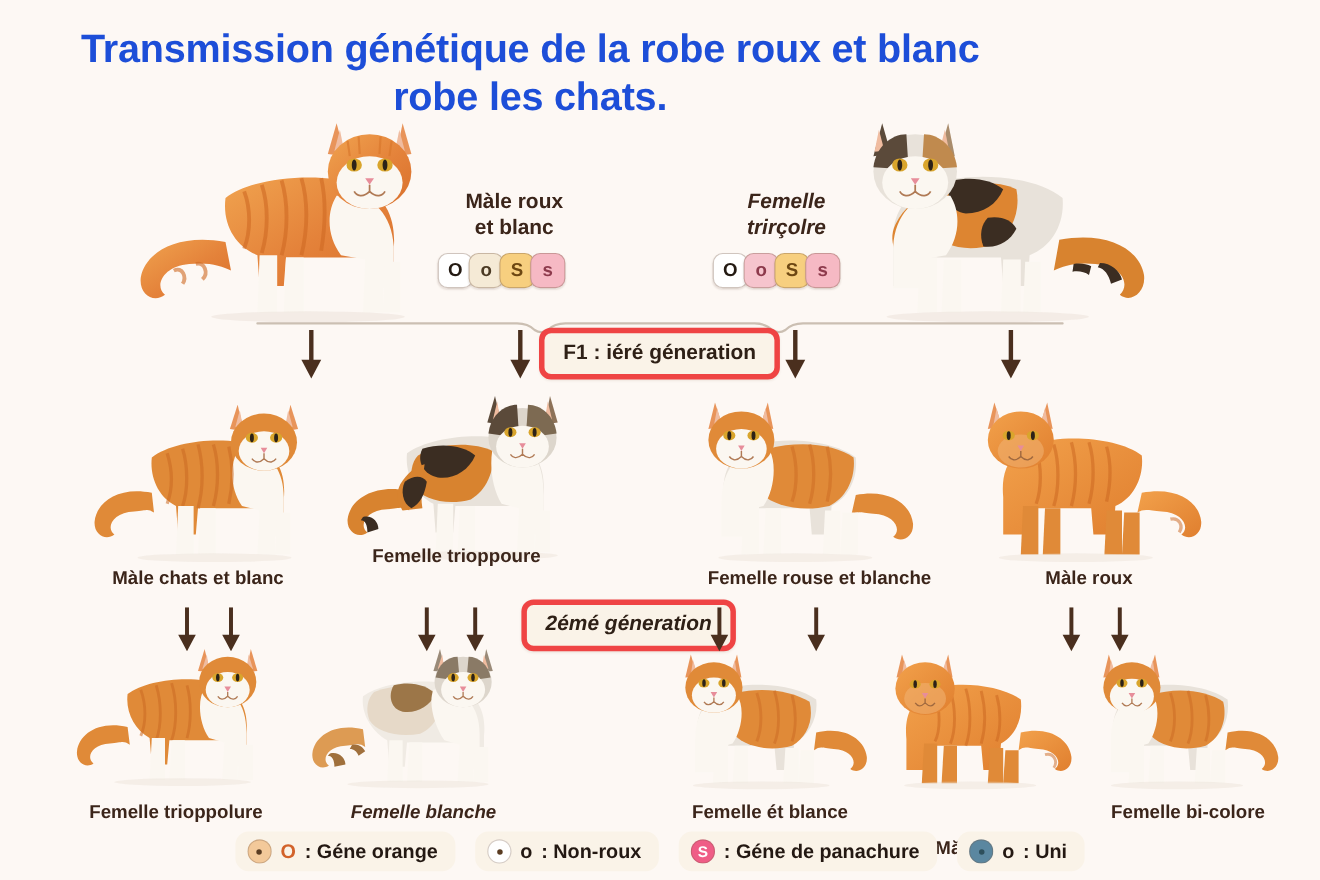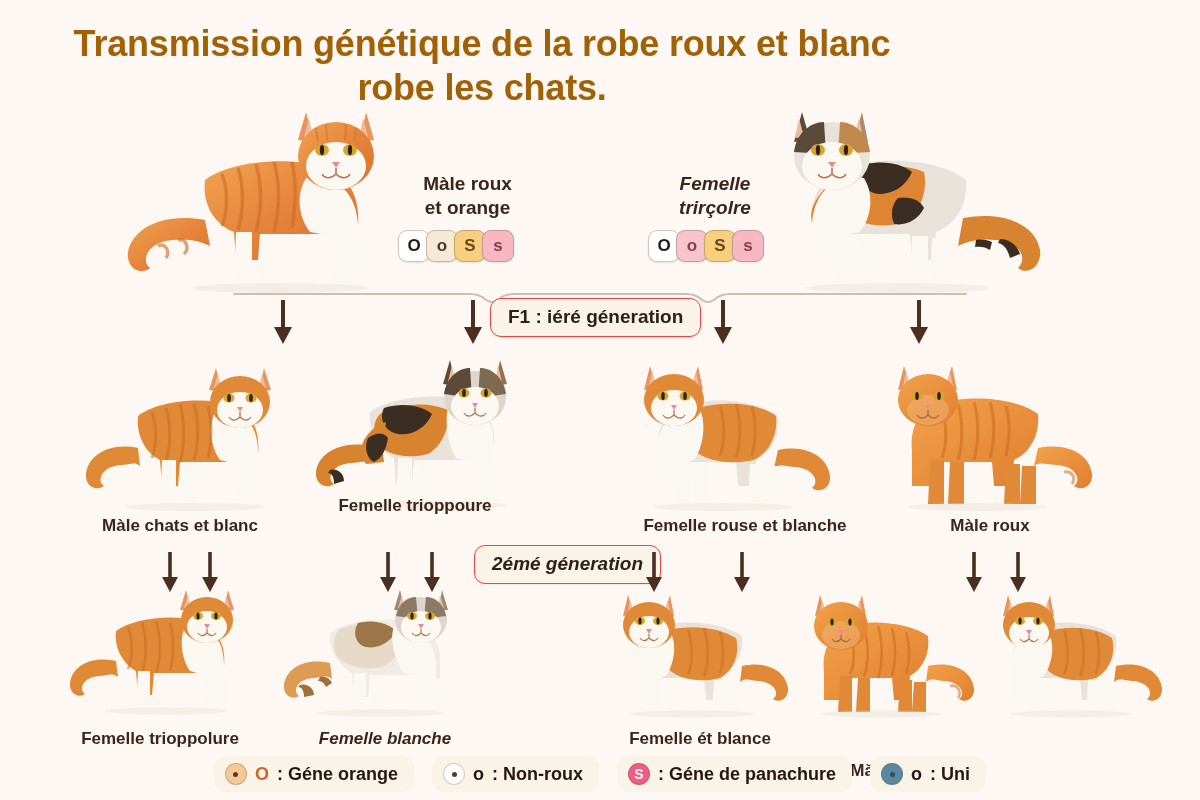--- a/index.html
+++ b/index.html
@@ -17,21 +17,21 @@
 
   
   .title {
     position: absolute;
     left: 0; top: 22px;
     width: 964px;
     text-align: center;
     font-size: 36px;
     font-weight: bold;
     line-height: 1.22;
-    color: #a16207;
+    color: #1d4ed8;
     letter-spacing: -0.2px;
   }
   .title .l2 { display: block; }
 
   
   .cat { position: absolute; }
   .cat svg { display: block; width: 100%; height: 100%; }
 
   
   .plabel {
@@ -57,21 +57,21 @@
     font-size: 17px;
     margin-right: -4px;
     border: 1.5px solid rgba(120,90,70,.35);
     box-shadow: 0 1px 1.5px rgba(90,60,40,.12);
   }
 
   
   .banner {
     position: absolute;
     background: #faf3e8;
-    border: 1px solid #ef4444;
+    border: 5px solid #ef4444;
     border-radius: 11px;
     color: #2e2016;
     font-weight: bold;
     font-size: 19px;
     padding: 7px 17px 8px;
     white-space: nowrap;
     box-shadow: 0 1px 2px rgba(120,90,60,.10);
   }
 
   
@@ -246,21 +246,21 @@
           </g>
         <path d="M80 62 L88 62 L84 68 Z" fill="#e78d9a"></path>
         <path d="M84 68 L84 74 M84 74 C78 80 72 78 70 74 M84 74 C90 80 96 78 98 74" stroke="#b07a55" stroke-width="1.6" fill="none"></path>
       </g>
       <ellipse cx="150" cy="188" rx="92" ry="5" fill="#e8ded4" opacity=".45"></ellipse>
     </svg>
   </div>
 
   <div class="plabel" style="left:395px; top:172px; width:145px;">
     <div>Màle roux</div>
-    <div>et orange</div>
+    <div>et blanc</div>
   </div>
 
   <div class="plabel" style="left:640px; top:172px; width:150px;font-style:italic;">
     <div>Femelle</div>
     <div>trirçolre</div>
   </div>
 
   <div class="genes" style="left:398px; top:230px;">
     <div class="gene" style="background:#ffffff; color:#241a12;">O</div>
     <div class="gene" style="background:#f5ead6; color:#4b3a24;">o</div>
@@ -714,20 +714,21 @@
         <path d="M41 45 L41 49 M41 49 C37 53 34 52 32 49 M41 49 C45 53 48 52 50 49" stroke="#b07a55" stroke-width="1.2" fill="none"></path>
       </g>
       <ellipse cx="82" cy="124" rx="60" ry="3.5" fill="#e8ded4" opacity=".4"></ellipse>
     </svg>
   </div>
 
   <div class="caption" style="left:50px; top:729px; width:220px;">Femelle trioppolure</div>
   <div class="caption" style="left:285px; top:729px; width:200px;font-style:italic;">Femelle blanche</div>
   <div class="caption" style="left:600px; top:729px; width:200px;">Femelle ét blance</div>
   <div class="caption" style="left:810px; top:716px; width:160px;margin-top:45px;">Măle roux</div>
+  <div class="caption" style="left:975px; top:729px; width:210px;">Femelle bi-colore</div>
 
   <div class="legend">
 
     <div class="legend-item">
       <span class="legend-dot" style="background:#f3c99a;">
           <span class="pip"></span>
         </span>
       <span class="legend-sym" style="color:#d2622a;">O</span>
       <span>: Géne orange</span>
     </div>

